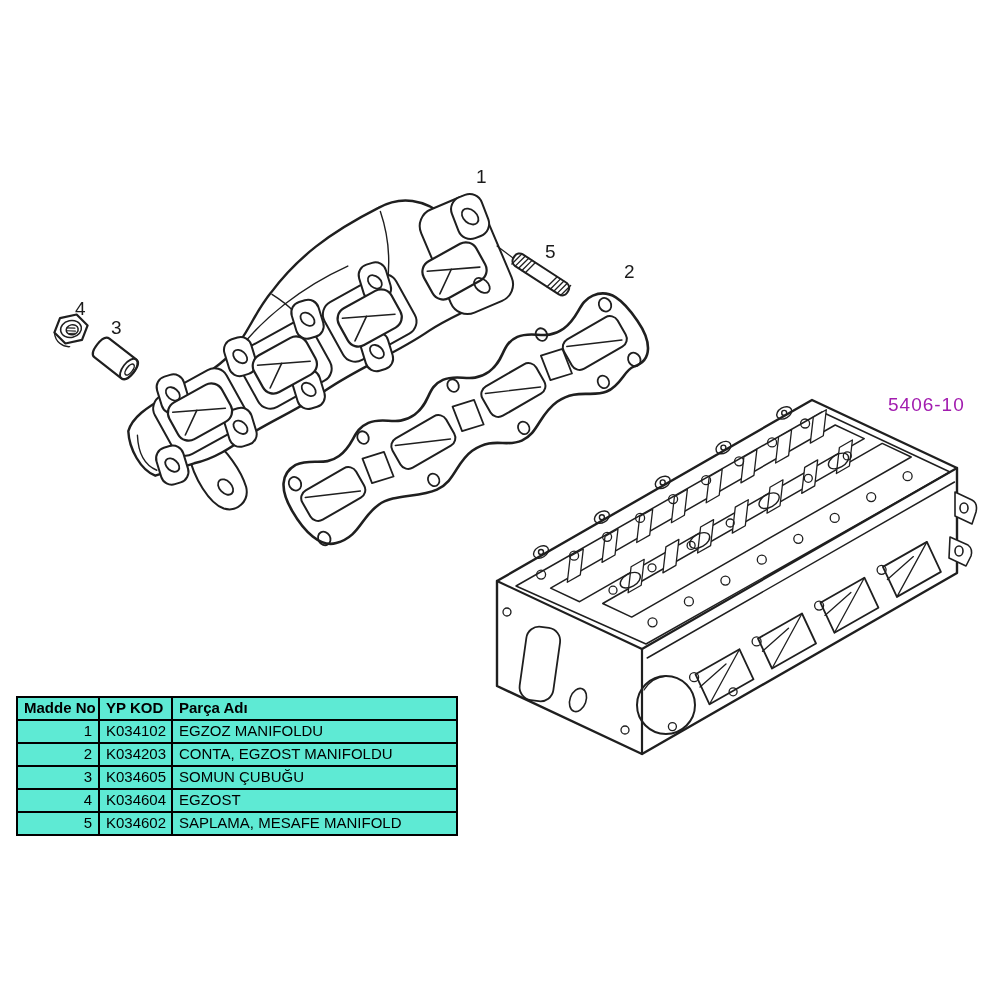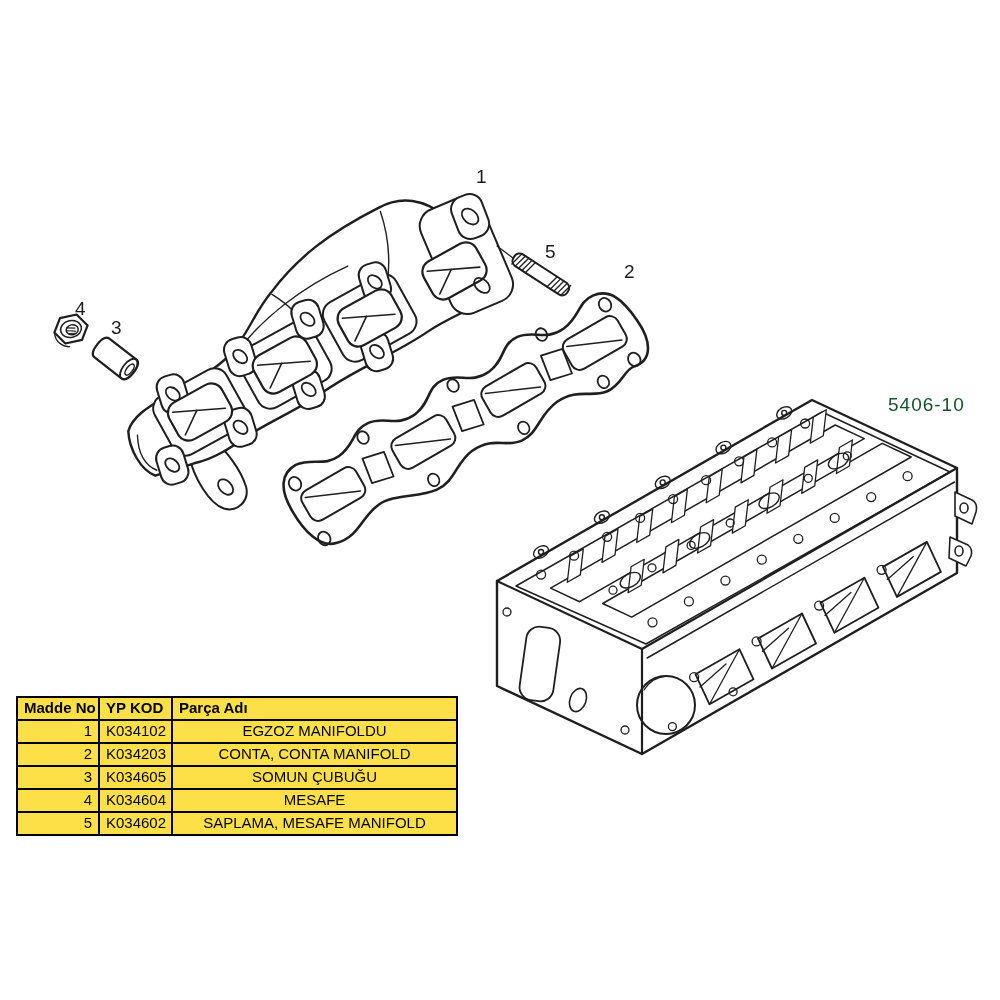--- a/index.html
+++ b/index.html
@@ -1,29 +1,29 @@
 <!DOCTYPE html>
 <html><head>
 <meta charset="utf-8">
 <style>
   html,body{margin:0;padding:0;background:#fff;}
   .page{position:relative;width:1000px;height:1000px;background:#ffffff;overflow:hidden;
         font-family:"Liberation Sans",sans-serif;}
   svg{position:absolute;left:0;top:0;}
   .callout{position:absolute;font-size:19px;color:#1b1b1b;font-family:"Liberation Sans",sans-serif;}
-  .drawing-number{position:absolute;left:888px;top:394px;font-size:19px;color:#14532d;
+  .drawing-number{position:absolute;left:888px;top:394px;font-size:19px;color:#a21caf;
         letter-spacing:1px;font-family:"Liberation Sans",sans-serif;}
   table.parts{position:absolute;left:16px;top:696px;width:440px;border-collapse:collapse;
-        table-layout:fixed;background:#fde047;}
+        table-layout:fixed;background:#5eead4;}
   table.parts th,table.parts td{border:2px solid #000;font-size:15px;color:#000;
         padding:1px 6px;height:19px;line-height:1.25;overflow:hidden;white-space:nowrap;}
   table.parts th{font-weight:bold;text-align:left;}
   td.c-no{text-align:right;}
   td.c-code{text-align:left;}
-  td.c-name{text-align:center;}
+  td.c-name{text-align:left;}
   col.w-no{width:82px;} col.w-code{width:73px;} col.w-name{width:285px;}
 </style>
 </head>
 <body>
 
 <div class="page">
 
 <svg width="1000" height="1000" viewBox="0 0 1000 1000" fill="none" stroke="#1f1f1f" stroke-width="2" stroke-linejoin="round" stroke-linecap="round">
 
   <g transform="translate(200,412) rotate(-29)">
@@ -301,31 +301,31 @@
   </thead>
   <tbody>
     <tr>
       <td class="c-no">1</td>
       <td class="c-code">K034102</td>
       <td class="c-name">EGZOZ MANIFOLDU</td>
     </tr>
     <tr>
       <td class="c-no">2</td>
       <td class="c-code">K034203</td>
-      <td class="c-name">CONTA, CONTA MANIFOLD</td>
+      <td class="c-name">CONTA, EGZOST MANIFOLDU</td>
     </tr>
     <tr>
       <td class="c-no">3</td>
       <td class="c-code">K034605</td>
       <td class="c-name">SOMUN ÇUBUĞU</td>
     </tr>
     <tr>
       <td class="c-no">4</td>
       <td class="c-code">K034604</td>
-      <td class="c-name">MESAFE</td>
+      <td class="c-name">EGZOST</td>
     </tr>
     <tr>
       <td class="c-no">5</td>
       <td class="c-code">K034602</td>
       <td class="c-name">SAPLAMA, MESAFE MANIFOLD</td>
     </tr>
   </tbody>
 </table>
 
 </div>

